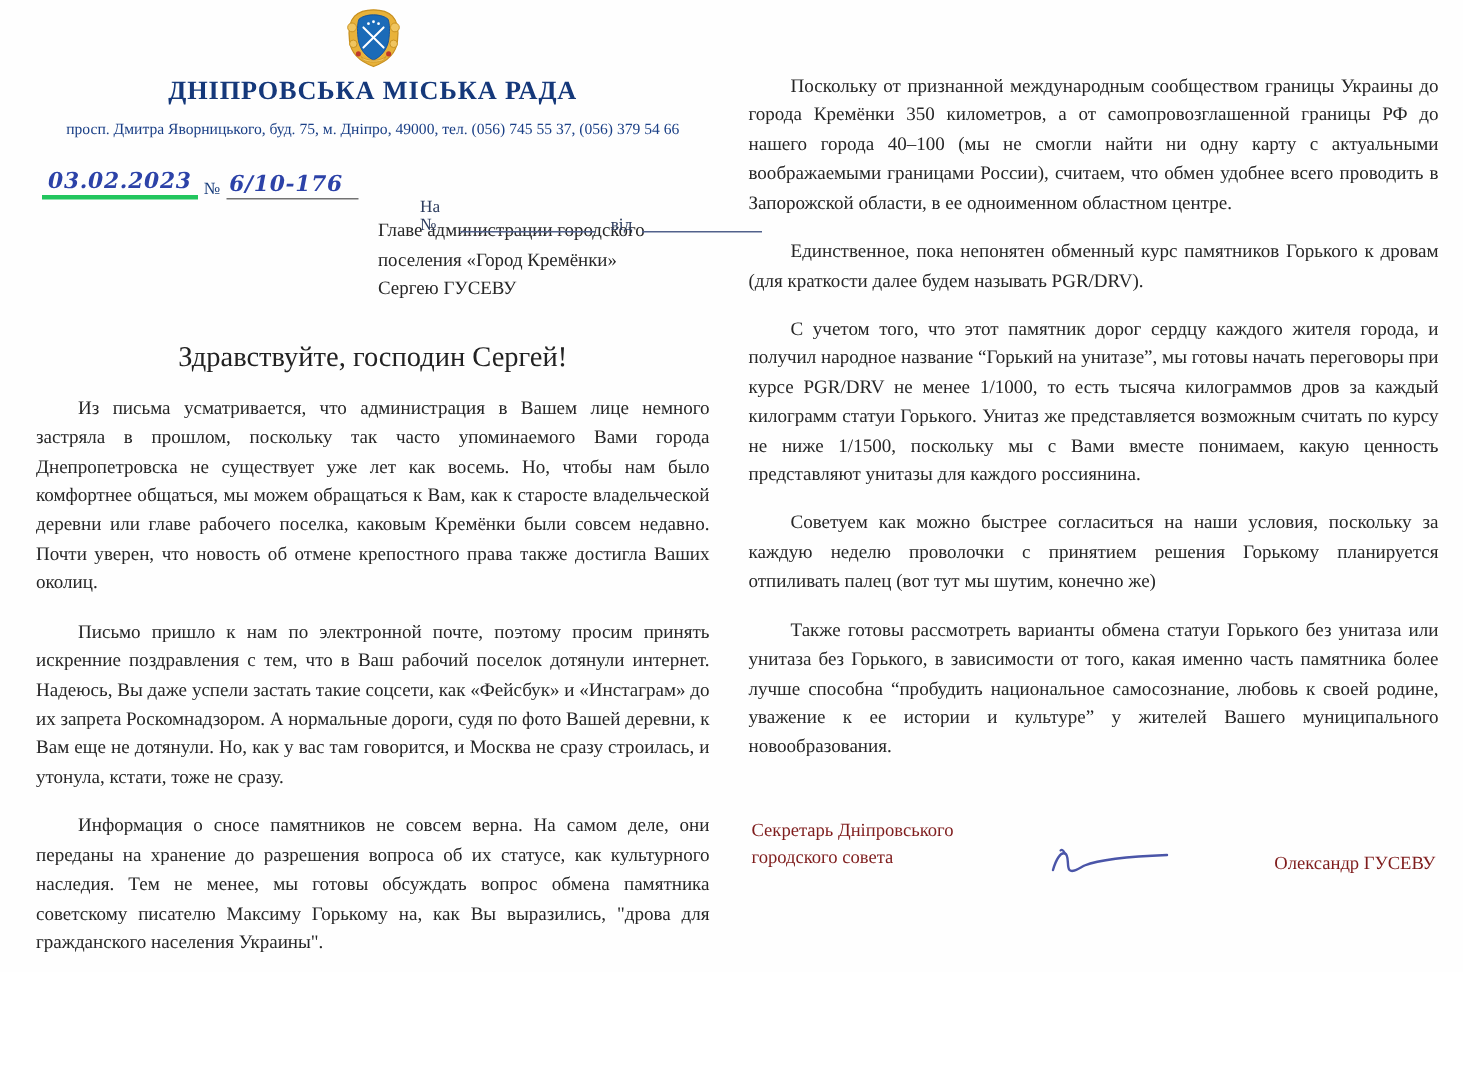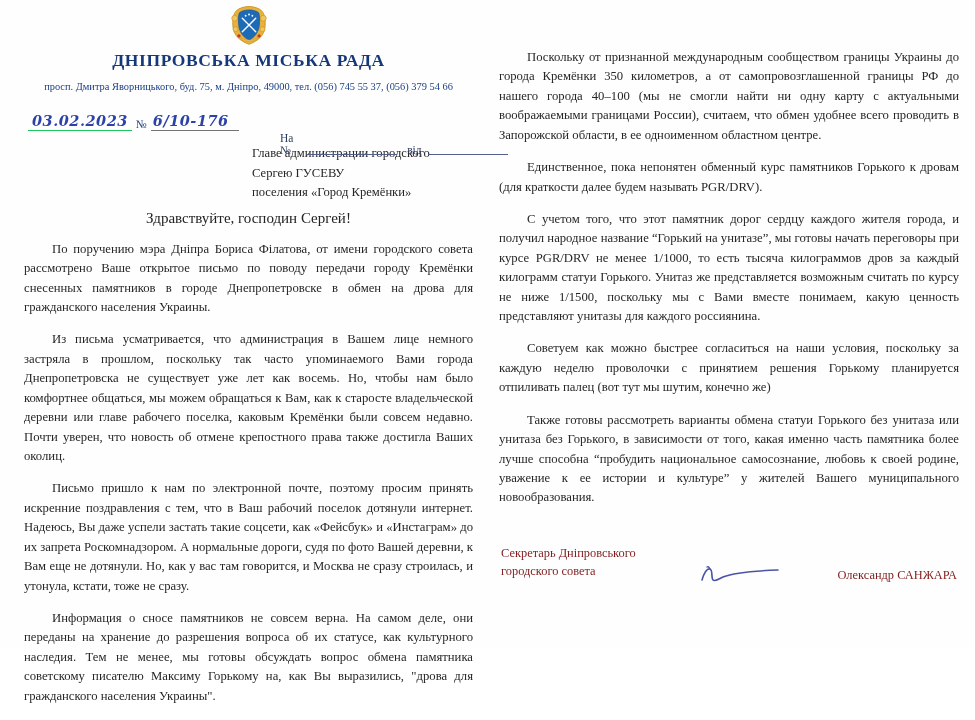--- a/index.html
+++ b/index.html
@@ -80,21 +80,21 @@
   }
   .ref-left {
     position: absolute;
     left: 4px;
     top: 2px;
     display: flex;
     align-items: flex-end;
     gap: 4px;
   }
   .ref-date {
-    border-bottom: 1px solid #22c55e;
+    border-bottom: 3px solid #22c55e;
     padding: 0 4px 1px 4px;
   }
   .ref-nosign {
     font-size: 11.5px;
     color: #1b3f7d;
     padding-bottom: 1px;
   }
   .ref-num {
     border-bottom: 1px solid #737373;
     padding: 0 10px 1px 2px;
@@ -126,22 +126,22 @@
   .addressee {
     margin-left: 228px;
     font-size: 12.6px;
     line-height: 1.52;
     color: #262626;
   }
 
   
   .salutation {
     text-align: center;
-    font-size: 15px;
-    margin-top: 8px;
+    font-size: 19px;
+    margin-top: 26px;
     color: #222;
   }
   p.body {
     font-size: 12.7px;
     line-height: 1.53;
     text-align: justify;
     text-indent: 28px;
     margin: 13px 0 0 0;
     color: #262626;
   }
@@ -224,27 +224,26 @@
       <div class="ref-right">
         <span class="lbl">На №</span>
         <span class="rule-a"></span>
         <span class="lbl">від</span>
         <span class="rule-b"></span>
       </div>
     </div>
 
     <div class="addressee">
       <div>Главе администрации городского</div>
+      <div>поселения «Город Кремёнки»</div>
       <div>Сергею ГУСЕВУ</div>
-      <div>поселения «Город Кремёнки»</div>
     </div>
 
     <div class="salutation">Здравствуйте, господин Сергей!</div>
 
-    <p class="body">По поручению мэра Дніпра Бориса Філатова, от имени городского совета рассмотрено Ваше открытое письмо по поводу передачи городу Кремёнки снесенных памятников в городе Днепропетровске в обмен на дрова для гражданского населения Украины.</p>
     <p class="body">Из письма усматривается, что администрация в Вашем лице немного застряла в прошлом, поскольку так часто упоминаемого Вами города Днепропетровска не существует уже лет как восемь. Но, чтобы нам было комфортнее общаться, мы можем обращаться к Вам, как к старосте владельческой деревни или главе рабочего поселка, каковым Кремёнки были совсем недавно. Почти уверен, что новость об отмене крепостного права также достигла Ваших околиц.</p>
     <p class="body">Письмо пришло к нам по электронной почте, поэтому просим принять искренние поздравления с тем, что в Ваш рабочий поселок дотянули интернет. Надеюсь, Вы даже успели застать такие соцсети, как «Фейсбук» и «Инстаграм» до их запрета Роскомнадзором. А нормальные дороги, судя по фото Вашей деревни, к Вам еще не дотянули. Но, как у вас там говорится, и Москва не сразу строилась, и утонула, кстати, тоже не сразу.</p>
     <p class="body">Информация о сносе памятников не совсем верна. На самом деле, они переданы на хранение до разрешения вопроса об их статусе, как культурного наследия. Тем не менее, мы готовы обсуждать вопрос обмена памятника советскому писателю Максиму Горькому на, как Вы выразились, "дрова для гражданского населения Украины".</p>
   </div>
 
   <div class="col col-right">
     <div class="right-top">
       <p class="body">Поскольку от признанной международным сообществом границы Украины до города Кремёнки 350 километров, а от самопровозглашенной границы РФ до нашего города 40–100 (мы не смогли найти ни одну карту с актуальными воображаемыми границами России), считаем, что обмен удобнее всего проводить в Запорожской области, в ее одноименном областном центре.</p>
       <p class="body">Единственное, пока непонятен обменный курс памятников Горького к дровам (для краткости далее будем называть PGR/DRV).</p>
       <p class="body">С учетом того, что этот памятник дорог сердцу каждого жителя города, и получил народное название “Горький на унитазе”, мы готовы начать переговоры при курсе PGR/DRV не менее 1/1000, то есть тысяча килограммов дров за каждый килограмм статуи Горького. Унитаз же представляется возможным считать по курсу не ниже 1/1500, поскольку мы с Вами вместе понимаем, какую ценность представляют унитазы для каждого россиянина.</p>
@@ -254,17 +253,17 @@
 
     <div class="signature">
       <div class="sig-role">Секретарь Дніпровського
 городского совета</div>
 
       <svg class="sig-mark" viewBox="0 0 82 22">
         <path d="M3 16 C5 9 8 4 11 5 C14 6 12 14 14 16 C16 18 20 15 24 13 C34 9 52 7 79 6" fill="none" stroke="#4a55a8" stroke-width="1.6" stroke-linecap="round"></path>
         <path d="M11 5 C10 3 9 2 8 3" fill="none" stroke="#4a55a8" stroke-width="1.4" stroke-linecap="round"></path>
       </svg>
 
-      <div class="sig-name">Олександр САНЖАРА</div>
+      <div class="sig-name">Олександр ГУСЕВУ</div>
     </div>
   </div>
 
 </div>
 
 </body></html>

